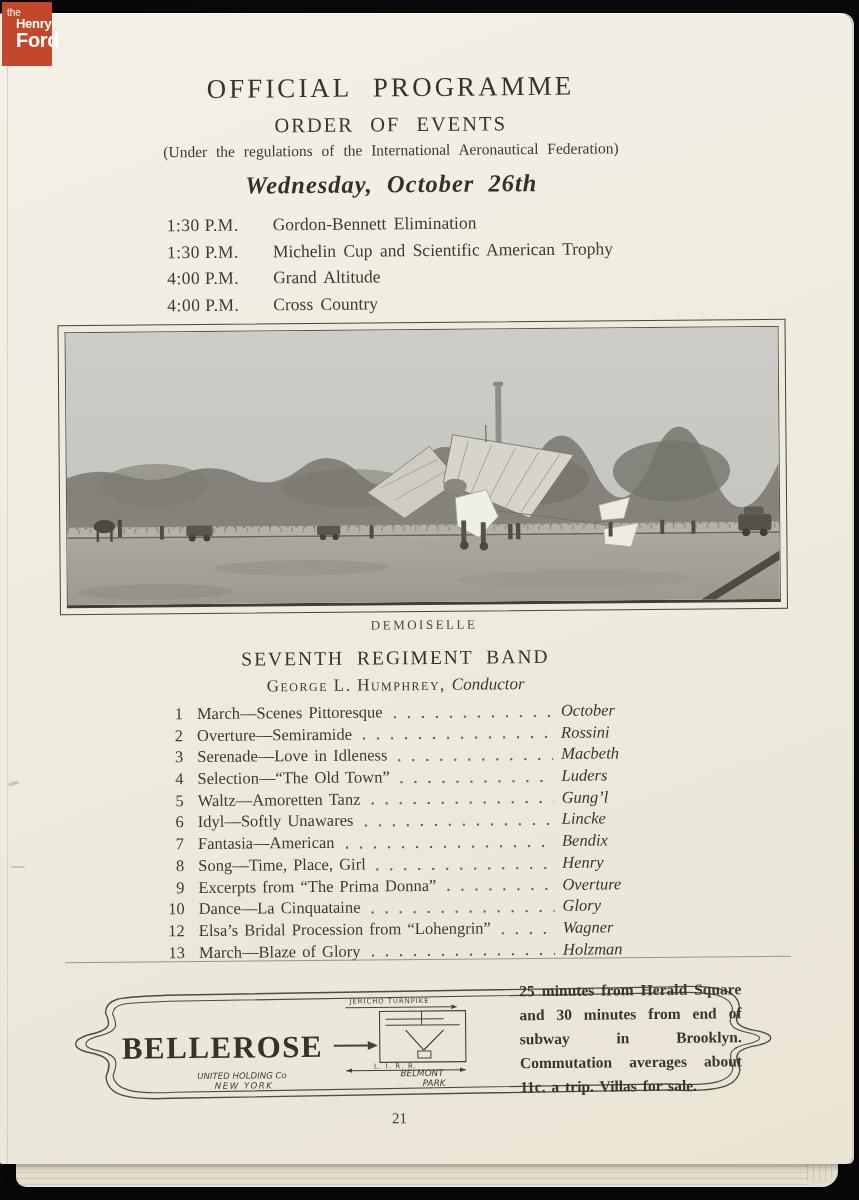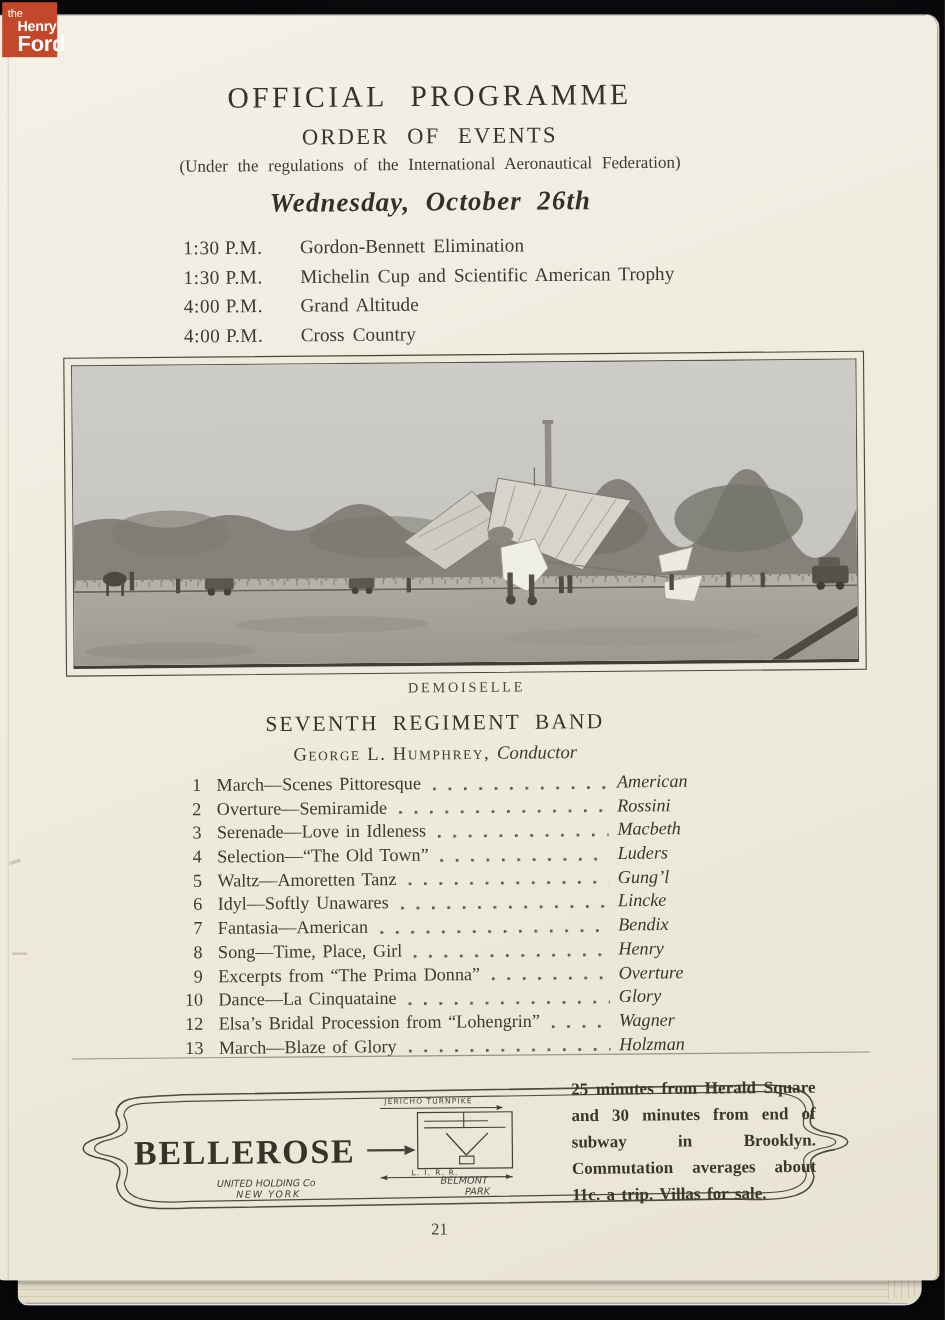--- a/index.html
+++ b/index.html
@@ -26,21 +26,21 @@
       box-shadow:2px 0 0 #d6d0bd, 4px 2px 6px rgba(0,0,0,.35);}
   .page::before{content:"";position:absolute;left:7px;top:0;bottom:0;width:1px;
       background:linear-gradient(180deg,#cfc8b4,#d8d2c0 40%,#cfc8b4);opacity:.8;}
   .blem{position:absolute;background:rgba(150,128,88,.35);border-radius:2px;}
   .blem1{left:8px;top:768px;width:11px;height:3px;transform:rotate(-18deg);}
   .blem2{left:11px;top:852px;width:14px;height:2px;}
 
   .content{position:absolute;inset:0;transform:rotate(-0.5deg);transform-origin:50% 52%;color:#3e3a31;}
 
   
-  .logo{position:absolute;left:2px;top:2px;width:50px;height:50px;z-index:5;background:#c2472b;
+  .logo{position:absolute;left:2px;top:2px;width:50px;height:64px;z-index:5;background:#c2472b;
         color:#fff;font-family:"Liberation Sans",sans-serif;line-height:1;}
   .logo .the{position:absolute;left:5px;top:6px;font-size:10px;font-weight:400;}
   .logo .henry{position:absolute;left:14px;top:15px;font-size:13px;font-weight:700;letter-spacing:-.3px;}
   .logo .ford{position:absolute;left:14px;top:28px;font-size:20px;font-weight:700;letter-spacing:-.3px;}
 
   
   .m-title{position:absolute;left:0;width:790px;top:58px;text-align:center;
       font-size:27px;letter-spacing:3px;word-spacing:12px;color:#37332b;}
   .m-sub{position:absolute;left:0;width:790px;top:99px;text-align:center;
       font-size:20.5px;letter-spacing:2px;word-spacing:9px;color:#3a362d;}
@@ -224,21 +224,21 @@
       <div class="band-cond">
         <span class="cond-name">George L. Humphrey,</span><span class="cond-role">Conductor</span>
       </div>
 
       <div class="prog-list">
 
           <div class="prog-row">
             <span class="prog-num">1</span>
             <span class="prog-title">March—Scenes Pittoresque</span>
             <span class="prog-leader"></span>
-            <span class="prog-composer">American</span>
+            <span class="prog-composer">October</span>
           </div>
 
           <div class="prog-row">
             <span class="prog-num">2</span>
             <span class="prog-title">Overture—Semiramide</span>
             <span class="prog-leader"></span>
             <span class="prog-composer">Rossini</span>
           </div>
 
           <div class="prog-row">

